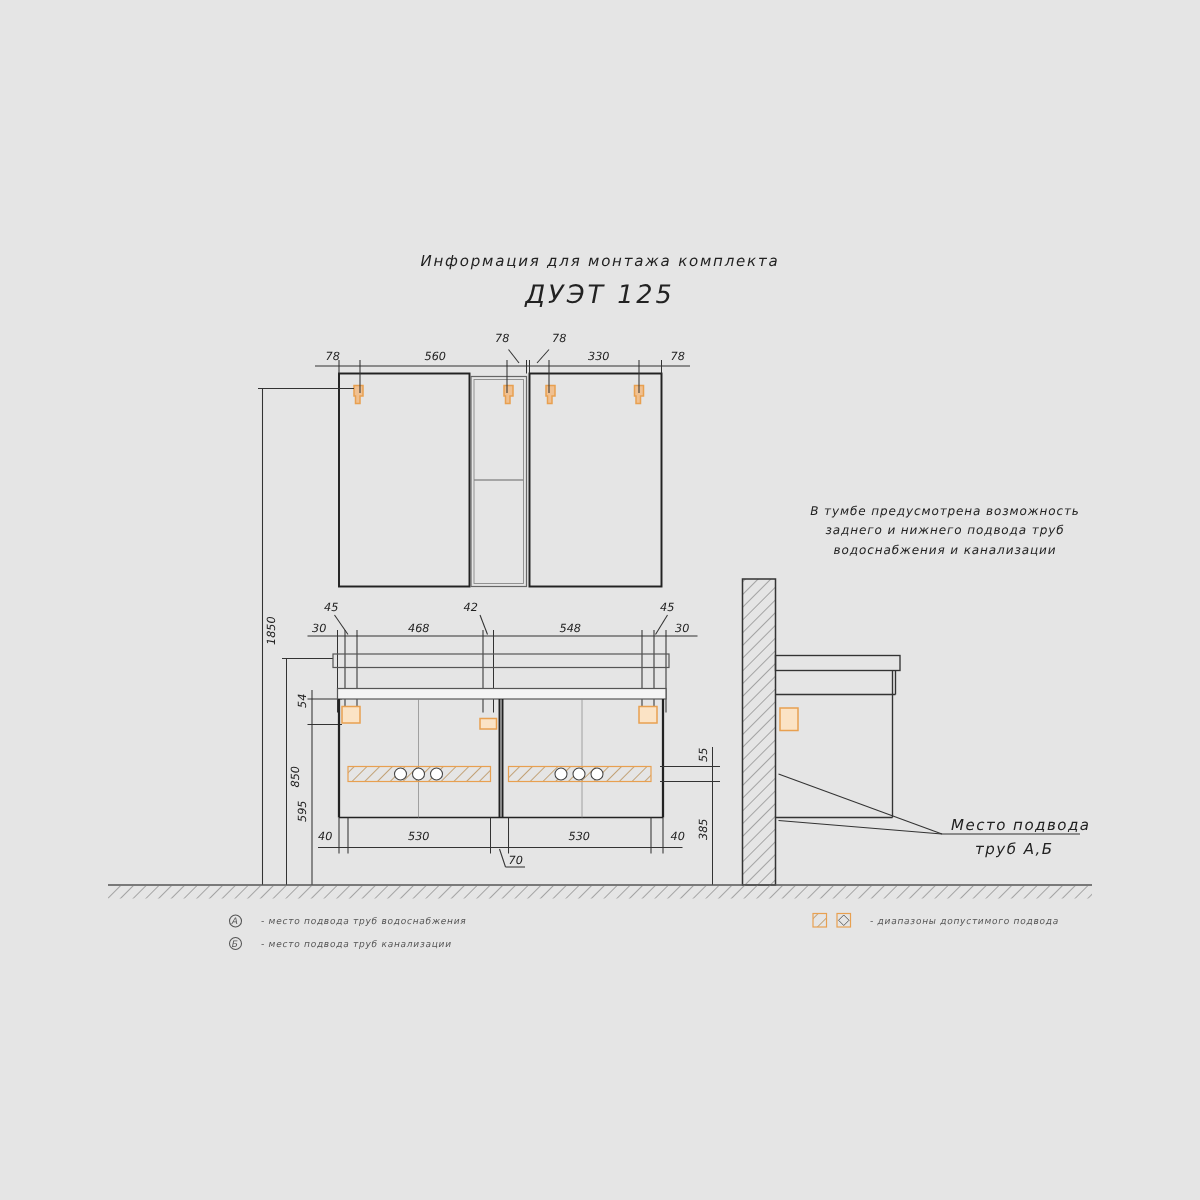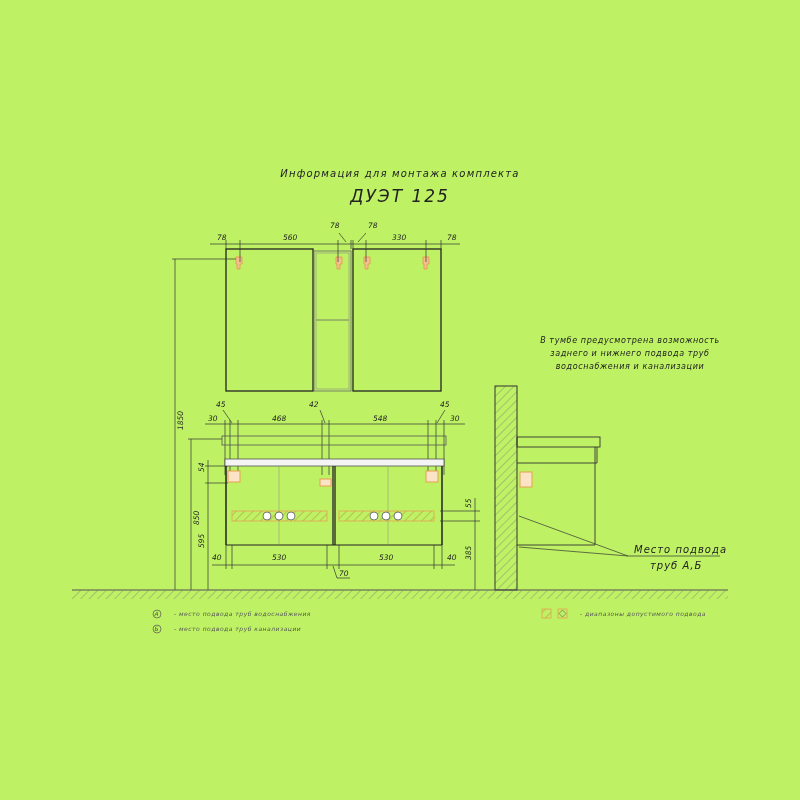--- a/index.html
+++ b/index.html
@@ -1,16 +1,16 @@
 <!DOCTYPE html>
 <html><head>
 <meta charset="utf-8">
 <style>
   html, body { margin: 0; padding: 0; background: #ffffff; }
-  #canvas { position: relative; width: 800px; height: 800px; background: #bef264; overflow: hidden; }
+  #canvas { position: relative; width: 800px; height: 800px; background: #e5e5e5; overflow: hidden; }
   svg { position: absolute; left: 0; top: 0; }
   .t { font-family: "DejaVu Sans", sans-serif; font-style: italic; fill: #222; }
   .dim { font-size: 7.5px; }
   .note { font-size: 8px; letter-spacing: 0.6px; }
   .legend { font-size: 6px; letter-spacing: 0.5px; fill: #555; }
   .title1 { font-size: 10px; letter-spacing: 1.2px; }
   .title2 { font-size: 17px; letter-spacing: 2px; }
   .callout { font-size: 10px; letter-spacing: 1px; }
 </style>
 </head>

